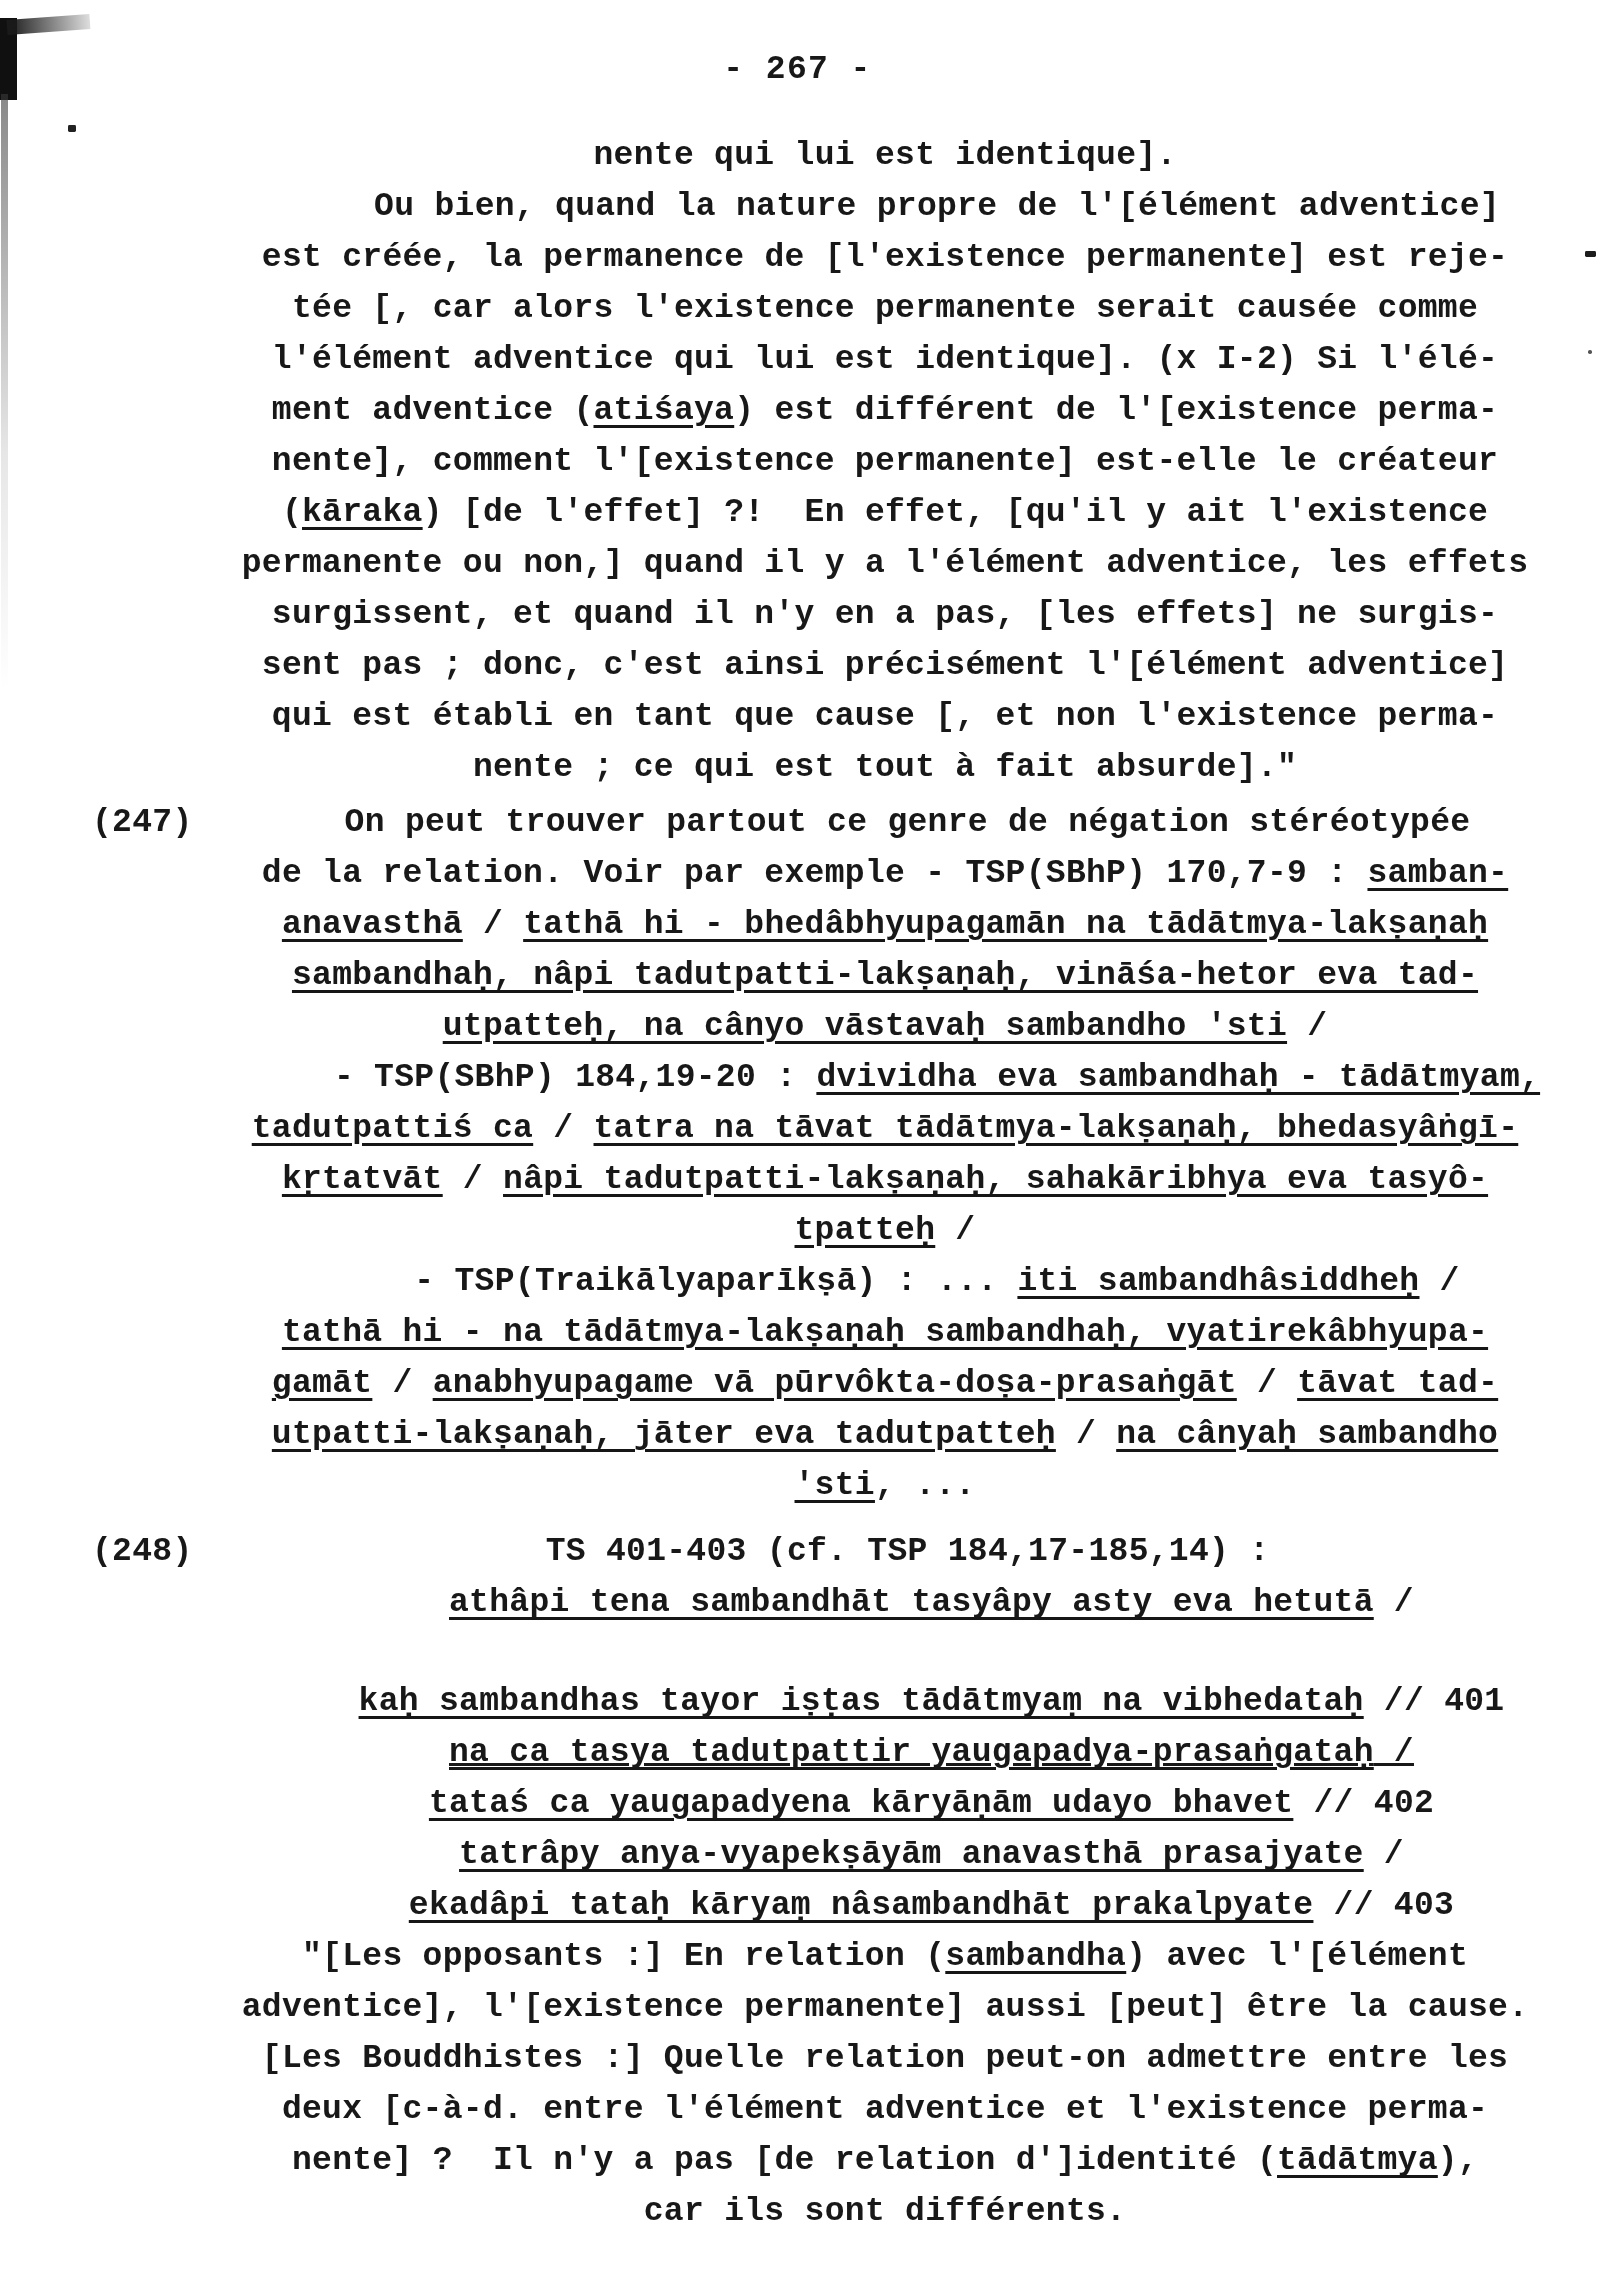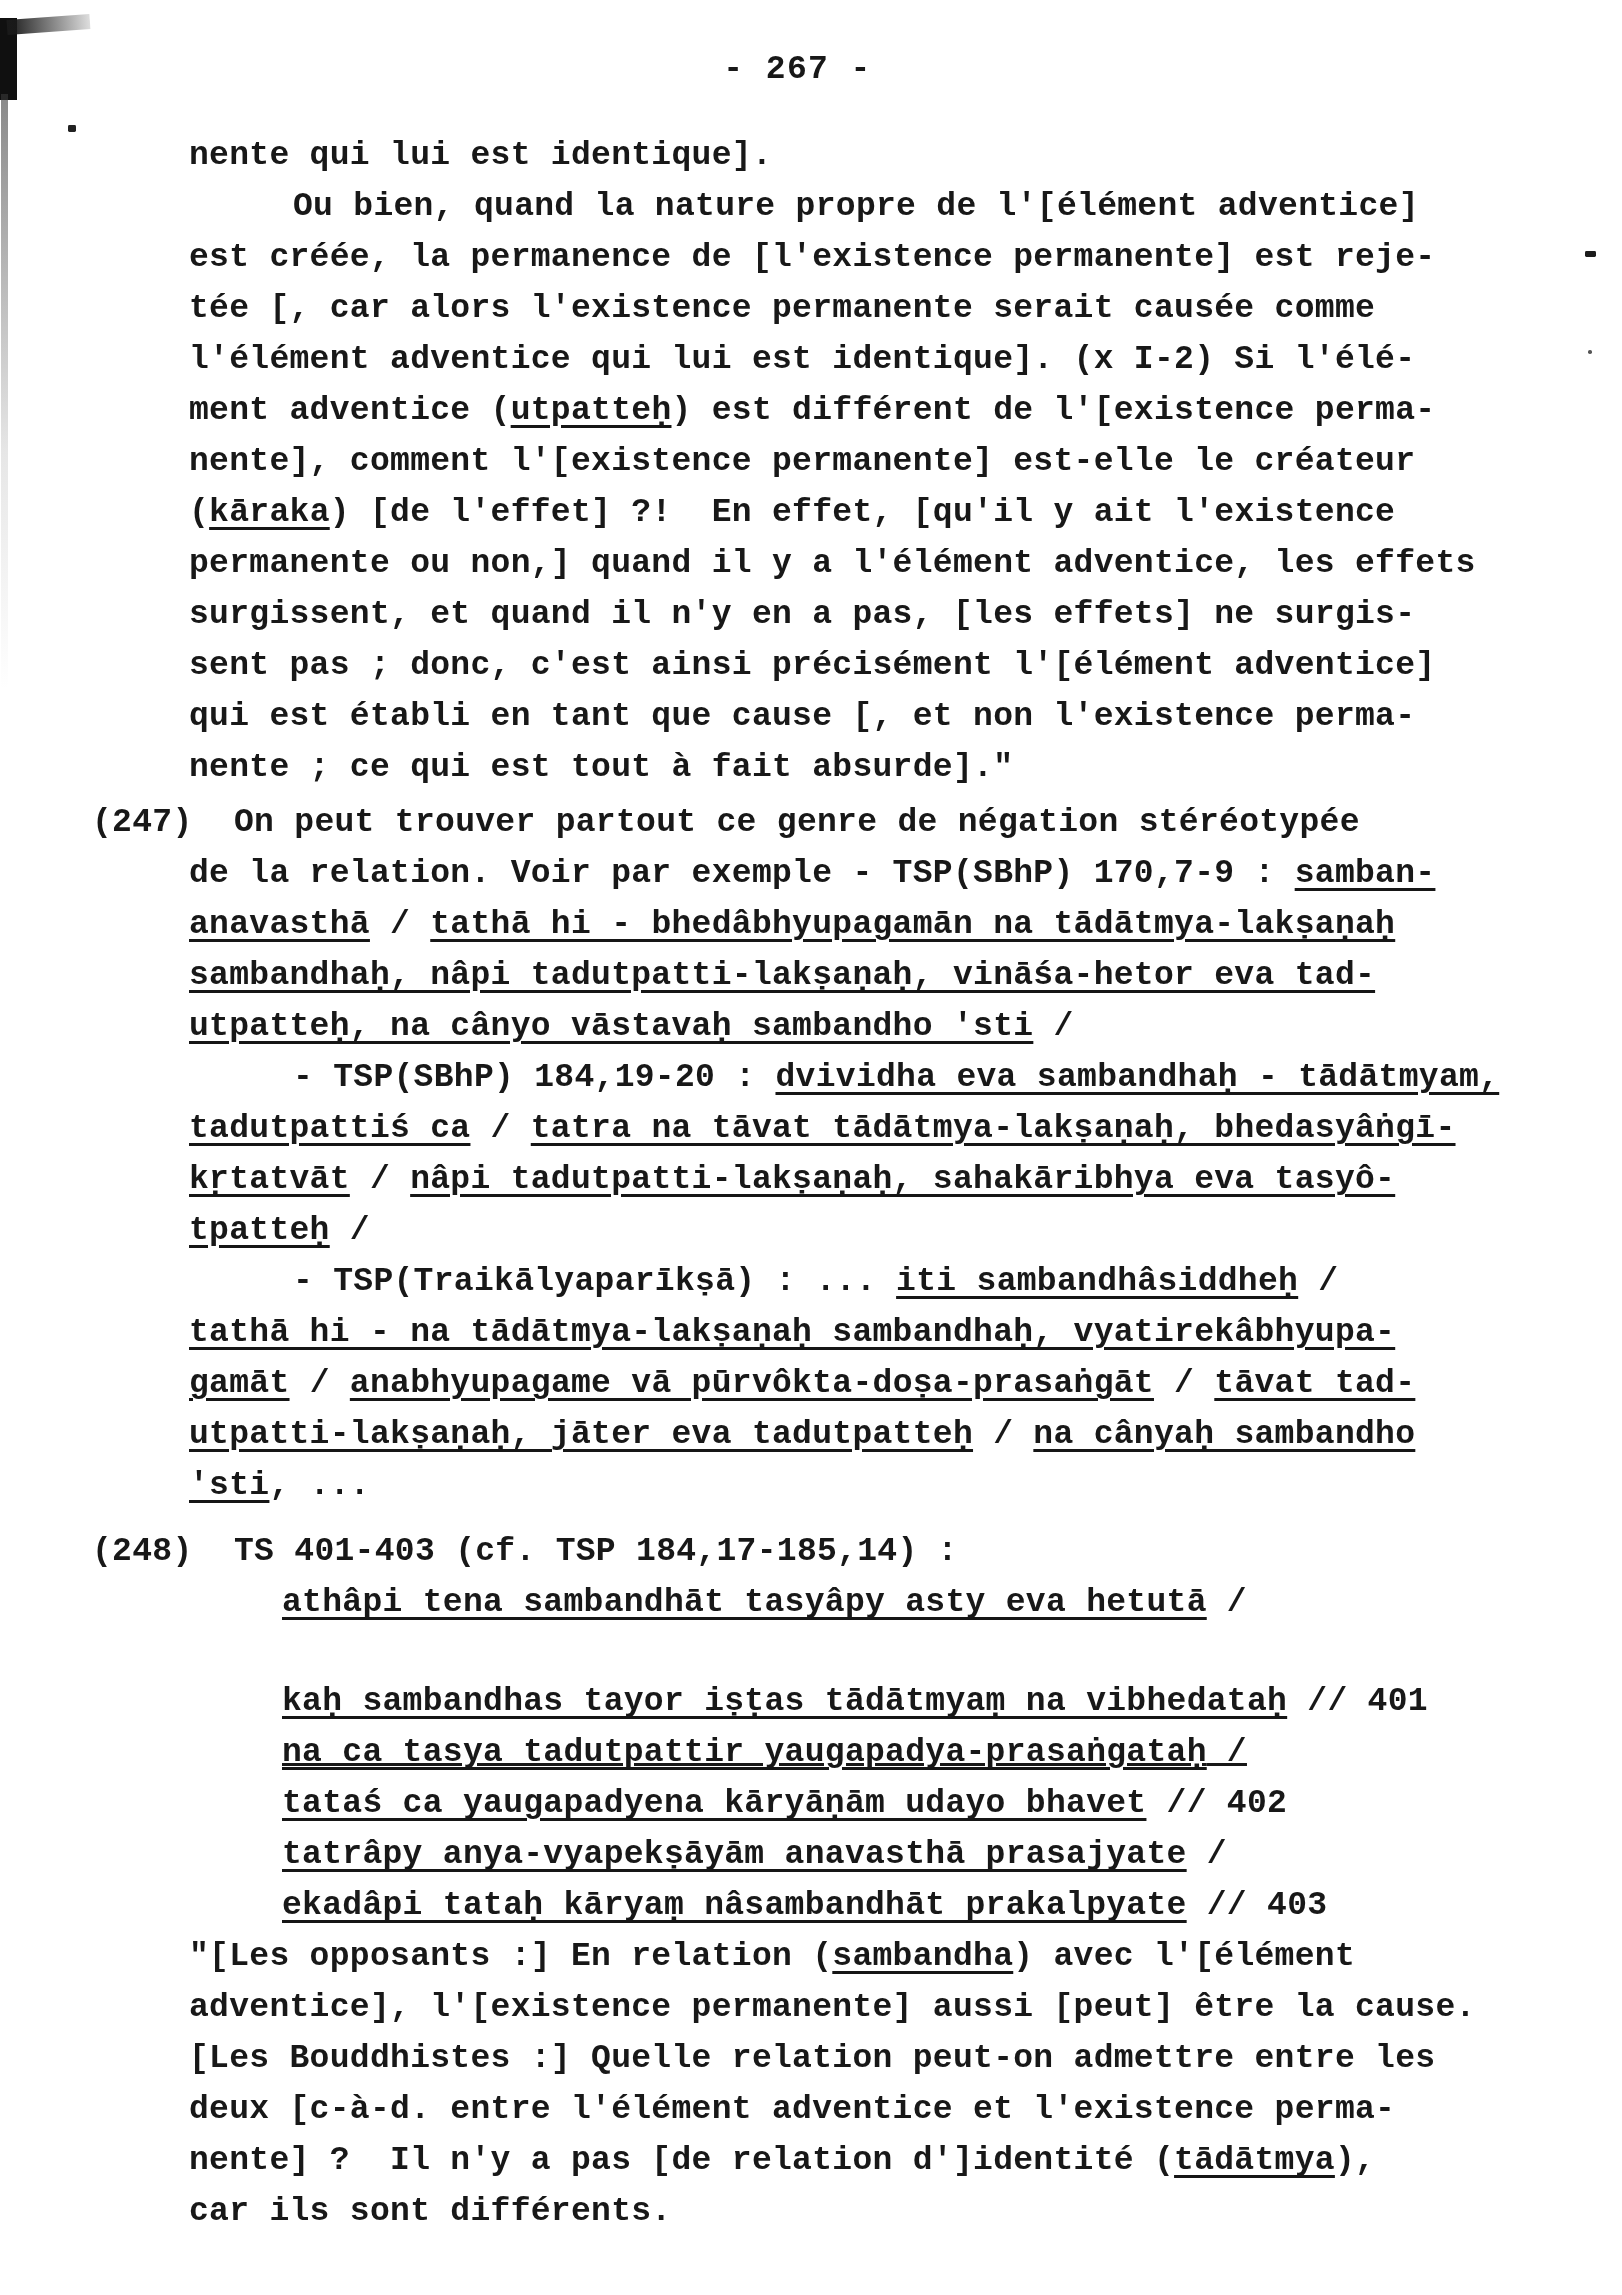--- a/index.html
+++ b/index.html
@@ -12,21 +12,21 @@
     font-weight:700;
     color:#181818;
     -webkit-font-smoothing:antialiased;
   }
   .page-number{
     position:absolute;top:51px;left:0;right:28px;
     text-align:center;
     font-size:33px;letter-spacing:1.4px;
   }
   .text-block{
-    position:absolute;top:130px;left:189px;right:42px;
+    position:absolute;top:130px;left:189px;right:42px;text-align:center;
   }
   .line{
     position:relative;
     height:51px;line-height:51px;
     white-space:pre;
     font-size:33px;letter-spacing:0.3px;
   }
   .line span.u{
     text-decoration-line:underline;
     text-decoration-thickness:2.8px;
@@ -68,21 +68,21 @@
 
   <div class="page-number">- 267 -</div>
 
   <div class="text-block">
     <section id="body-lines">
         <div class="line"><span>nente qui lui est identique].</span></div>
         <div class="line" style="padding-left: 104px;"><span>Ou bien, quand la nature propre de l'[élément adventice]</span></div>
         <div class="line"><span>est créée, la permanence de [l'existence permanente] est reje-</span></div>
         <div class="line"><span>tée [, car alors l'existence permanente serait causée comme</span></div>
         <div class="line"><span>l'élément adventice qui lui est identique]. (x I-2) Si l'élé-</span></div>
-        <div class="line"><span>ment adventice (</span><span class="u">utpatteḥ</span><span>) est différent de l'[existence perma-</span></div>
+        <div class="line"><span>ment adventice (</span><span class="u">atiśaya</span><span>) est différent de l'[existence perma-</span></div>
         <div class="line"><span>nente], comment l'[existence permanente] est-elle le créateur</span></div>
         <div class="line"><span>(</span><span class="u">kāraka</span><span>) [de l'effet] ?!  En effet, [qu'il y ait l'existence</span></div>
         <div class="line"><span>permanente ou non,] quand il y a l'élément adventice, les effets</span></div>
         <div class="line"><span>surgissent, et quand il n'y en a pas, [les effets] ne surgis-</span></div>
         <div class="line"><span>sent pas ; donc, c'est ainsi précisément l'[élément adventice]</span></div>
         <div class="line"><span>qui est établi en tant que cause [, et non l'existence perma-</span></div>
         <div class="line"><span>nente ; ce qui est tout à fait absurde]."</span></div>
       </section>
     <section id="footnotes">
         <div class="footnote">

